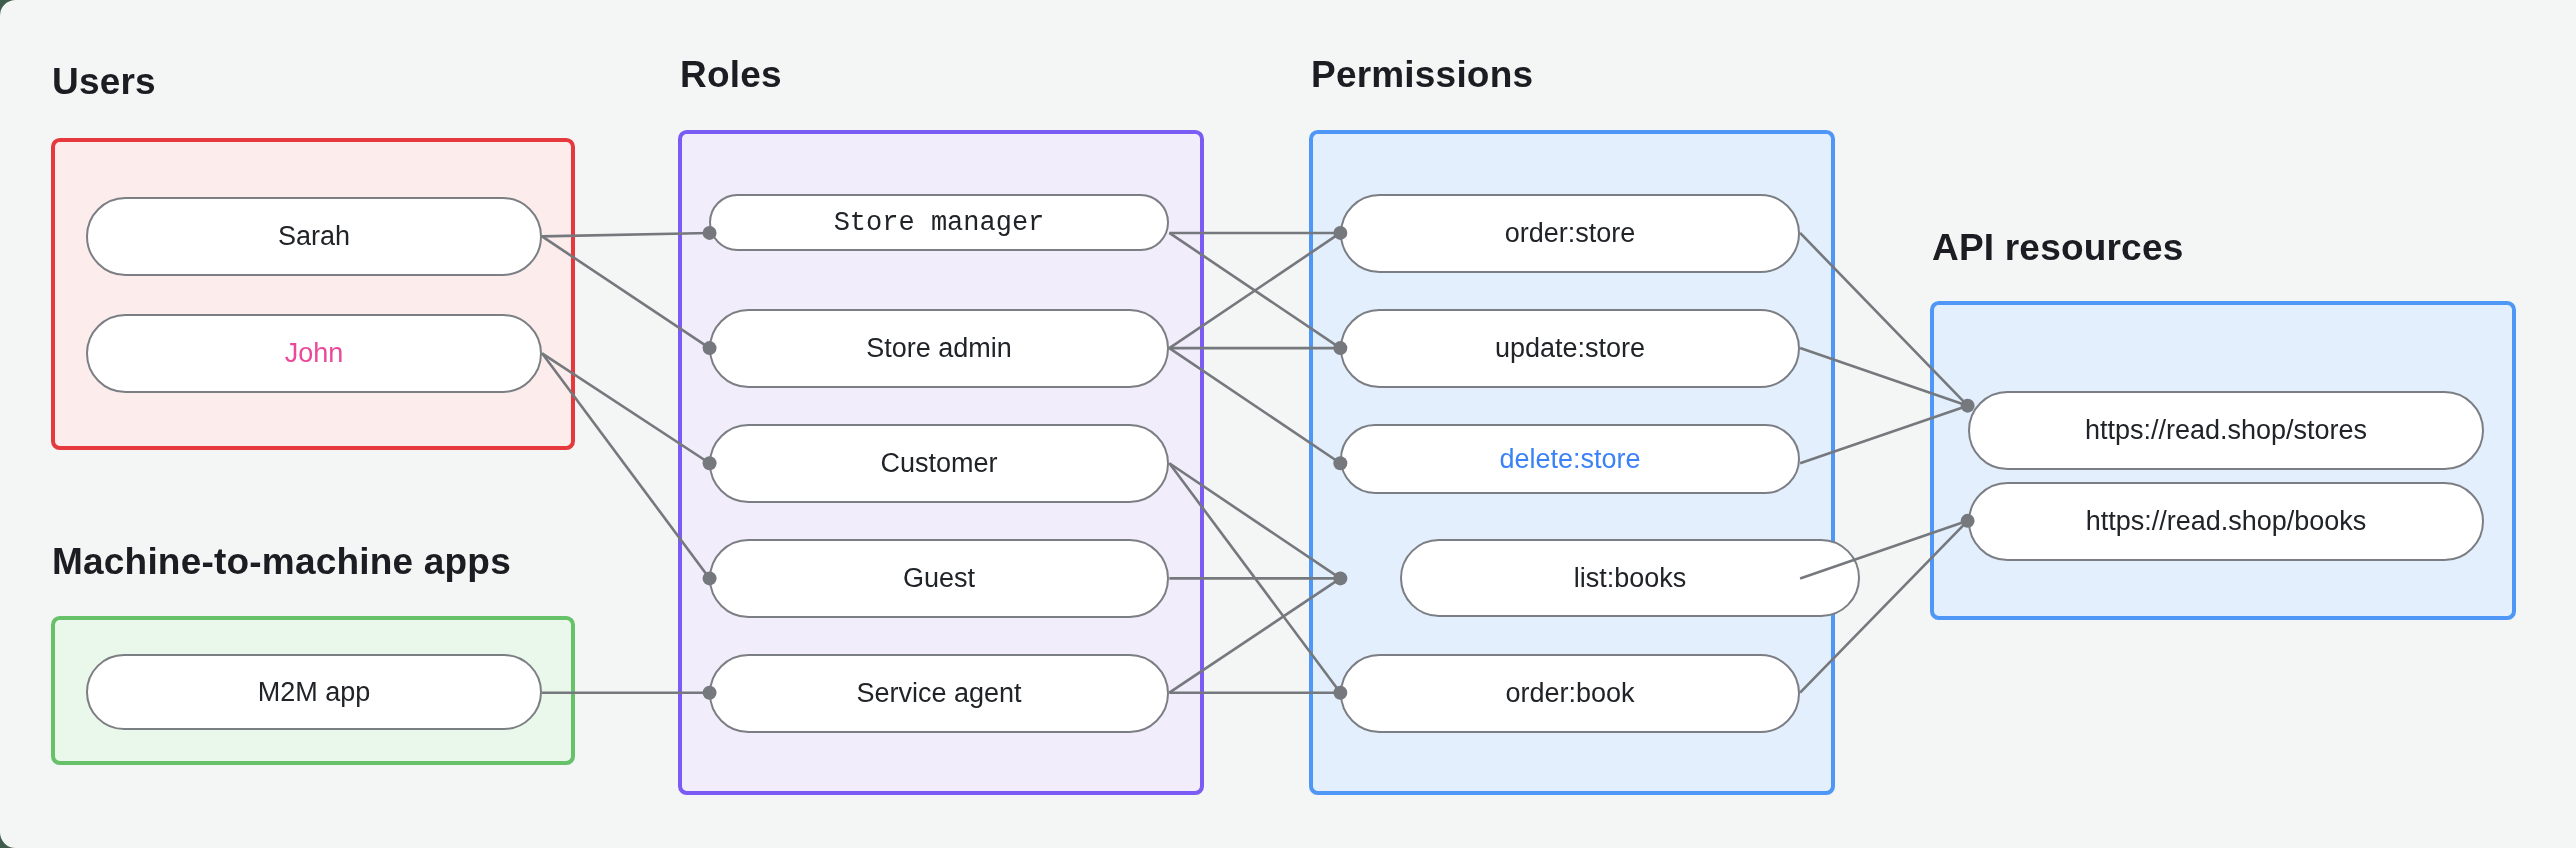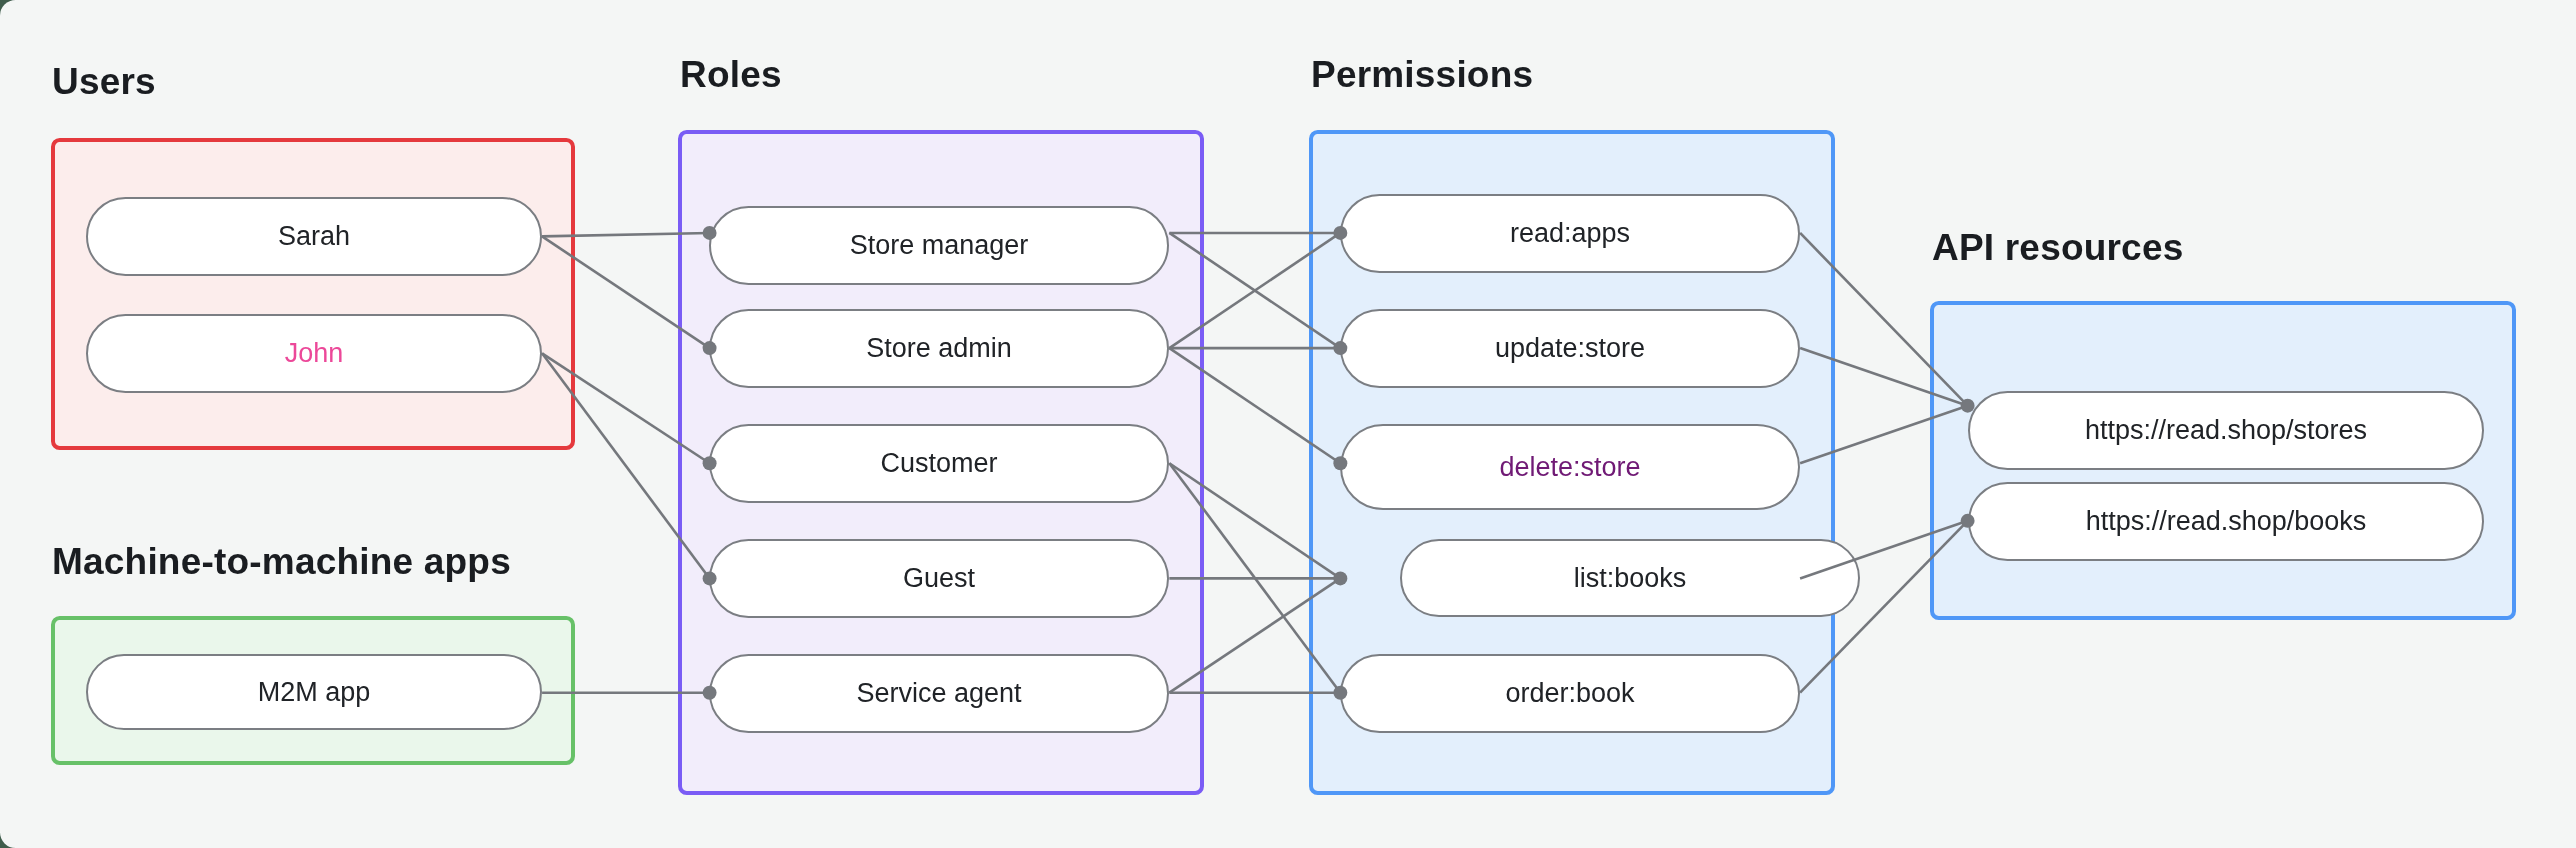--- a/index.html
+++ b/index.html
@@ -67,28 +67,28 @@
       <div class="group-label" style="left: 680px; top: 54px;">Roles</div>
       <div class="group-box" style="left: 1309px; top: 130px; width: 526px; height: 665px; border-color: rgb(79, 151, 247); background: rgb(227, 239, 252);"></div>
       <div class="group-label" style="left: 1311px; top: 54px;">Permissions</div>
       <div class="group-box" style="left: 1930px; top: 301px; width: 586px; height: 319px; border-color: rgb(79, 151, 247); background: rgb(227, 239, 252);"></div>
       <div class="group-label" style="left: 1932px; top: 227px;">API resources</div>
     </div>
   <div id="nodes-layer">
       <div class="pill" style="left: 86px; top: 197px; width: 456px; height: 79px; border-color: rgb(123, 126, 131); background: rgb(255, 255, 255); color: rgb(32, 35, 39);">Sarah</div>
       <div class="pill" style="left: 86px; top: 314px; width: 456px; height: 79px; border-color: rgb(123, 126, 131); background: rgb(255, 255, 255); color: #ec4899;">John</div>
       <div class="pill" style="left: 86px; top: 654px; width: 456px; height: 76px; border-color: rgb(123, 126, 131); background: rgb(255, 255, 255); color: rgb(32, 35, 39);">M2M app</div>
-      <div class="pill" style="left: 709px; top: 206px; width: 460px; height: 79px; border-color: rgb(123, 126, 131); background: rgb(255, 255, 255); color: rgb(32, 35, 39);">Store manager</div>
+      <div class="pill" style="left: 709px; top: 194px; width: 460px; height: 57px; border-color: rgb(123, 126, 131); background: rgb(255, 255, 255); color: rgb(32, 35, 39); font-family: Liberation Mono, monospace;">Store manager</div>
       <div class="pill" style="left: 709px; top: 309px; width: 460px; height: 79px; border-color: rgb(123, 126, 131); background: rgb(255, 255, 255); color: rgb(32, 35, 39);">Store admin</div>
       <div class="pill" style="left: 709px; top: 424px; width: 460px; height: 79px; border-color: rgb(123, 126, 131); background: rgb(255, 255, 255); color: rgb(32, 35, 39);">Customer</div>
       <div class="pill" style="left: 709px; top: 539px; width: 460px; height: 79px; border-color: rgb(123, 126, 131); background: rgb(255, 255, 255); color: rgb(32, 35, 39);">Guest</div>
       <div class="pill" style="left: 709px; top: 654px; width: 460px; height: 79px; border-color: rgb(123, 126, 131); background: rgb(255, 255, 255); color: rgb(32, 35, 39);">Service agent</div>
-      <div class="pill" style="left: 1340px; top: 194px; width: 460px; height: 79px; border-color: rgb(123, 126, 131); background: rgb(255, 255, 255); color: rgb(32, 35, 39);">read:apps</div>
+      <div class="pill" style="left: 1340px; top: 194px; width: 460px; height: 79px; border-color: rgb(123, 126, 131); background: rgb(255, 255, 255); color: rgb(32, 35, 39);">order:store</div>
       <div class="pill" style="left: 1340px; top: 309px; width: 460px; height: 79px; border-color: rgb(123, 126, 131); background: rgb(255, 255, 255); color: rgb(32, 35, 39); text-align: center;">update:store</div>
-      <div class="pill" style="left: 1340px; top: 424px; width: 460px; height: 86px; border-color: rgb(123, 126, 131); background: rgb(255, 255, 255); color: #701a75;">delete:store</div>
+      <div class="pill" style="left: 1340px; top: 424px; width: 460px; height: 70px; border-color: rgb(123, 126, 131); background: rgb(255, 255, 255); color: #3b82f6;">delete:store</div>
       <div class="pill" style="left: 1400px; top: 539px; width: 460px; height: 78px; border-color: rgb(123, 126, 131); background: rgb(255, 255, 255); color: rgb(32, 35, 39);">list:books</div>
       <div class="pill" style="left: 1340px; top: 654px; width: 460px; height: 79px; border-color: rgb(123, 126, 131); background: rgb(255, 255, 255); color: rgb(32, 35, 39);">order:book</div>
       <div class="pill" style="left: 1968px; top: 367px; width: 516px; height: 79px; border-color: rgb(123, 126, 131); background: rgb(255, 255, 255); color: rgb(32, 35, 39); margin-top: 24px;">https://read.shop/stores</div>
       <div class="pill" style="left: 1968px; top: 482px; width: 516px; height: 79px; border-color: rgb(123, 126, 131); background: rgb(255, 255, 255); color: rgb(32, 35, 39);">https://read.shop/books</div>
     </div>
   <svg id="edges-layer" viewBox="0 0 2952 972">
       <line x1="621" y1="271" x2="813" y2="267" stroke="#75787D" stroke-width="3"></line>
       <line x1="621" y1="271" x2="813" y2="399" stroke="#75787D" stroke-width="3"></line>
       <line x1="621" y1="405" x2="813" y2="531" stroke="#75787D" stroke-width="3"></line>
       <line x1="621" y1="405" x2="813" y2="663" stroke="#75787D" stroke-width="3"></line>

